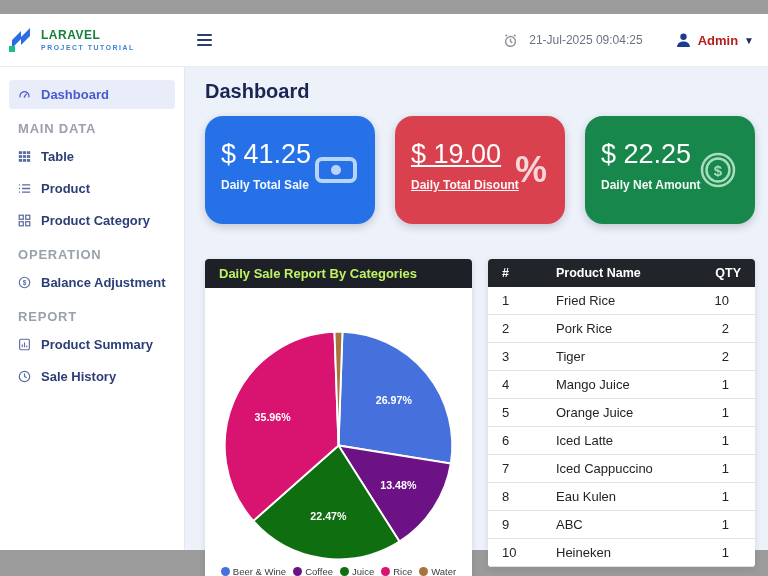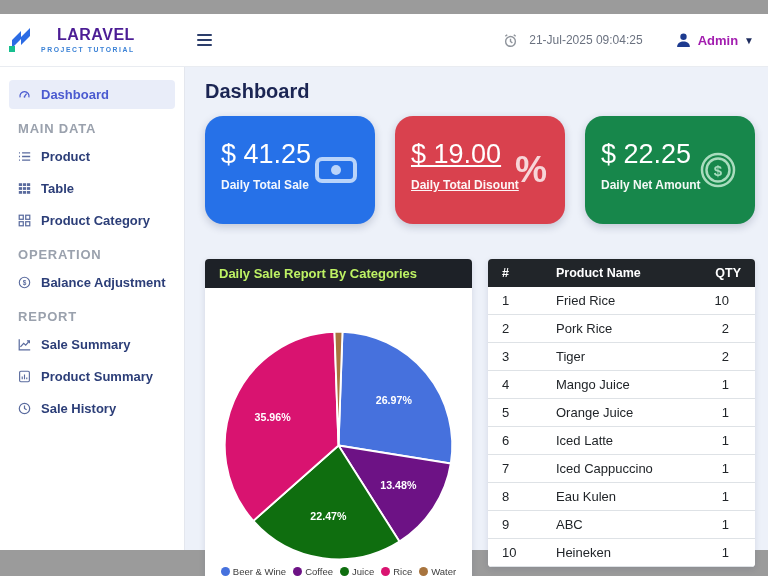--- a/index.html
+++ b/index.html
@@ -9,28 +9,28 @@
     font-family:"Liberation Sans","DejaVu Sans",sans-serif;
     -webkit-font-smoothing:antialiased;
   }
   .app{position:absolute;top:14px;left:0;right:0;bottom:26px;background:#fff;display:flex;flex-direction:column;}
 
   
   .header{flex:0 0 52px;display:flex;align-items:center;border-bottom:1px solid #e9ecf1;background:#fff;}
   .logo-wrap{width:185px;flex:0 0 185px;display:flex;align-items:center;gap:7px;padding-left:8px;box-sizing:border-box;}
   .logo-mark{flex:0 0 auto;}
   .logo-text{display:flex;flex-direction:column;line-height:1.05;}
-  .logo-title{font-size:16px;font-weight:800;color:#4c1d95;letter-spacing:.5px;text-align:right;}
+  .logo-title{font-size:12px;font-weight:800;color:#15803d;letter-spacing:.5px;}
   .logo-sub{font-size:6.8px;font-weight:700;color:#3b82d6;letter-spacing:1.6px;margin-top:2px;}
   .hamburger{margin-left:8px;display:flex;flex-direction:column;gap:3px;cursor:pointer;padding:4px;}
   .hamburger span{display:block;width:15px;height:2px;background:#2c3e6b;border-radius:1px;}
   .header-right{margin-left:auto;display:flex;align-items:center;padding-right:14px;gap:6px;}
   .datetime{font-size:12px;color:#6b7280;margin-right:26px;margin-left:5px;}
   .admin-wrap{display:flex;align-items:center;gap:6px;cursor:pointer;}
-  .admin-label{font-size:13px;font-weight:700;color:#a21caf;}
+  .admin-label{font-size:13px;font-weight:700;color:#b91c1c;}
   .caret{font-size:10px;color:#1d2b5e;}
 
   
   .body-row{flex:1;display:flex;min-height:0;}
   .sidebar{width:185px;flex:0 0 185px;background:#fff;border-right:1px solid #e4e7ee;padding-top:12px;box-sizing:border-box;}
   .nav-item{height:29px;margin:1px 9px 3px 9px;padding:0 9px;display:flex;align-items:center;gap:10px;
     font-size:13px;font-weight:700;color:#2c3e78;border-radius:4px;cursor:pointer;}
   .nav-item .nav-ico{display:flex;align-items:center;color:#5a6b9e;}
   .nav-item.active{background:#e9edf9;color:#4a5ad0;}
   .nav-item.active .nav-ico{color:#4a5ad0;}
@@ -121,75 +121,65 @@
               <path d="M2.6 11.5 a5.6 5.6 0 1 1 10.8 0"></path>
               <path d="M8 10.2 L10.6 6.8"></path>
               <circle cx="8" cy="10.8" r="1.1" fill="currentColor" stroke="none"></circle>
             </svg>
           </span>
           <span>Dashboard</span>
         </div>
         <div class="nav-section">MAIN DATA</div>
         <div class="nav-item">
           <span class="nav-ico">
-            <svg width="13" height="13" viewBox="0 0 16 16" stroke="currentColor" stroke-width="1.6">
-              <path d="M5 3.5 H15 M5 8 H15 M5 12.5 H15"></path>
-              <path d="M1.2 3.5 H2.4 M1.2 8 H2.4 M1.2 12.5 H2.4"></path>
-            </svg>
-          </span>
-          <span>Product</span>
-        </div>
-        <div class="nav-item">
-          <span class="nav-ico">
             <svg width="13" height="13" viewBox="0 0 16 16" fill="currentColor">
               <rect x="1" y="1.5" width="4" height="3.4"></rect>
               <rect x="6" y="1.5" width="4" height="3.4"></rect>
               <rect x="11" y="1.5" width="4" height="3.4"></rect>
               <rect x="1" y="6.3" width="4" height="3.4"></rect>
               <rect x="6" y="6.3" width="4" height="3.4"></rect>
               <rect x="11" y="6.3" width="4" height="3.4"></rect>
               <rect x="1" y="11.1" width="4" height="3.4"></rect>
               <rect x="6" y="11.1" width="4" height="3.4"></rect>
               <rect x="11" y="11.1" width="4" height="3.4"></rect>
             </svg>
           </span>
           <span>Table</span>
         </div>
         <div class="nav-item">
           <span class="nav-ico">
+            <svg width="13" height="13" viewBox="0 0 16 16" stroke="currentColor" stroke-width="1.6">
+              <path d="M5 3.5 H15 M5 8 H15 M5 12.5 H15"></path>
+              <path d="M1.2 3.5 H2.4 M1.2 8 H2.4 M1.2 12.5 H2.4"></path>
+            </svg>
+          </span>
+          <span>Product</span>
+        </div>
+        <div class="nav-item">
+          <span class="nav-ico">
             <svg width="13" height="13" viewBox="0 0 16 16" fill="none" stroke="currentColor" stroke-width="1.5">
               <rect x="1.5" y="1.5" width="5" height="5"></rect>
               <rect x="9.5" y="1.5" width="5" height="5"></rect>
               <rect x="1.5" y="9.5" width="5" height="5"></rect>
               <rect x="9.5" y="9.5" width="5" height="5"></rect>
             </svg>
           </span>
           <span>Product Category</span>
         </div>
         <div class="nav-section">OPERATION</div>
         <div class="nav-item">
           <span class="nav-ico">
             <svg width="13" height="13" viewBox="0 0 16 16" fill="none" stroke="currentColor" stroke-width="1.4">
               <circle cx="8" cy="8" r="6.4"></circle>
               <text x="8" y="11" text-anchor="middle" font-size="8" fill="currentColor" stroke="none" font-family="Liberation Sans, sans-serif">$</text>
             </svg>
           </span>
           <span>Balance Adjustment</span>
         </div>
         <div class="nav-section">REPORT</div>
-        <div class="nav-item">
-          <span class="nav-ico">
-            <svg width="13" height="13" viewBox="0 0 16 16" fill="none" stroke="currentColor" stroke-width="1.5">
-              <path d="M1.5 1.5 V14.5 H15"></path>
-              <path d="M3 11 L7 6.5 L9.5 8.8 L14 3.5"></path>
-              <path d="M11 3.5 H14 V6.5"></path>
-            </svg>
-          </span>
-          <span>Sale Summary</span>
-        </div>
         <div class="nav-item">
           <span class="nav-ico">
             <svg width="13" height="13" viewBox="0 0 16 16" fill="none" stroke="currentColor" stroke-width="1.4">
               <rect x="2" y="1.5" width="12" height="13" rx="1.5"></rect>
               <path d="M5.2 11.5 V8 M8 11.5 V5.5 M10.8 11.5 V9.2"></path>
             </svg>
           </span>
           <span>Product Summary</span>
         </div>
         <div class="nav-item">

